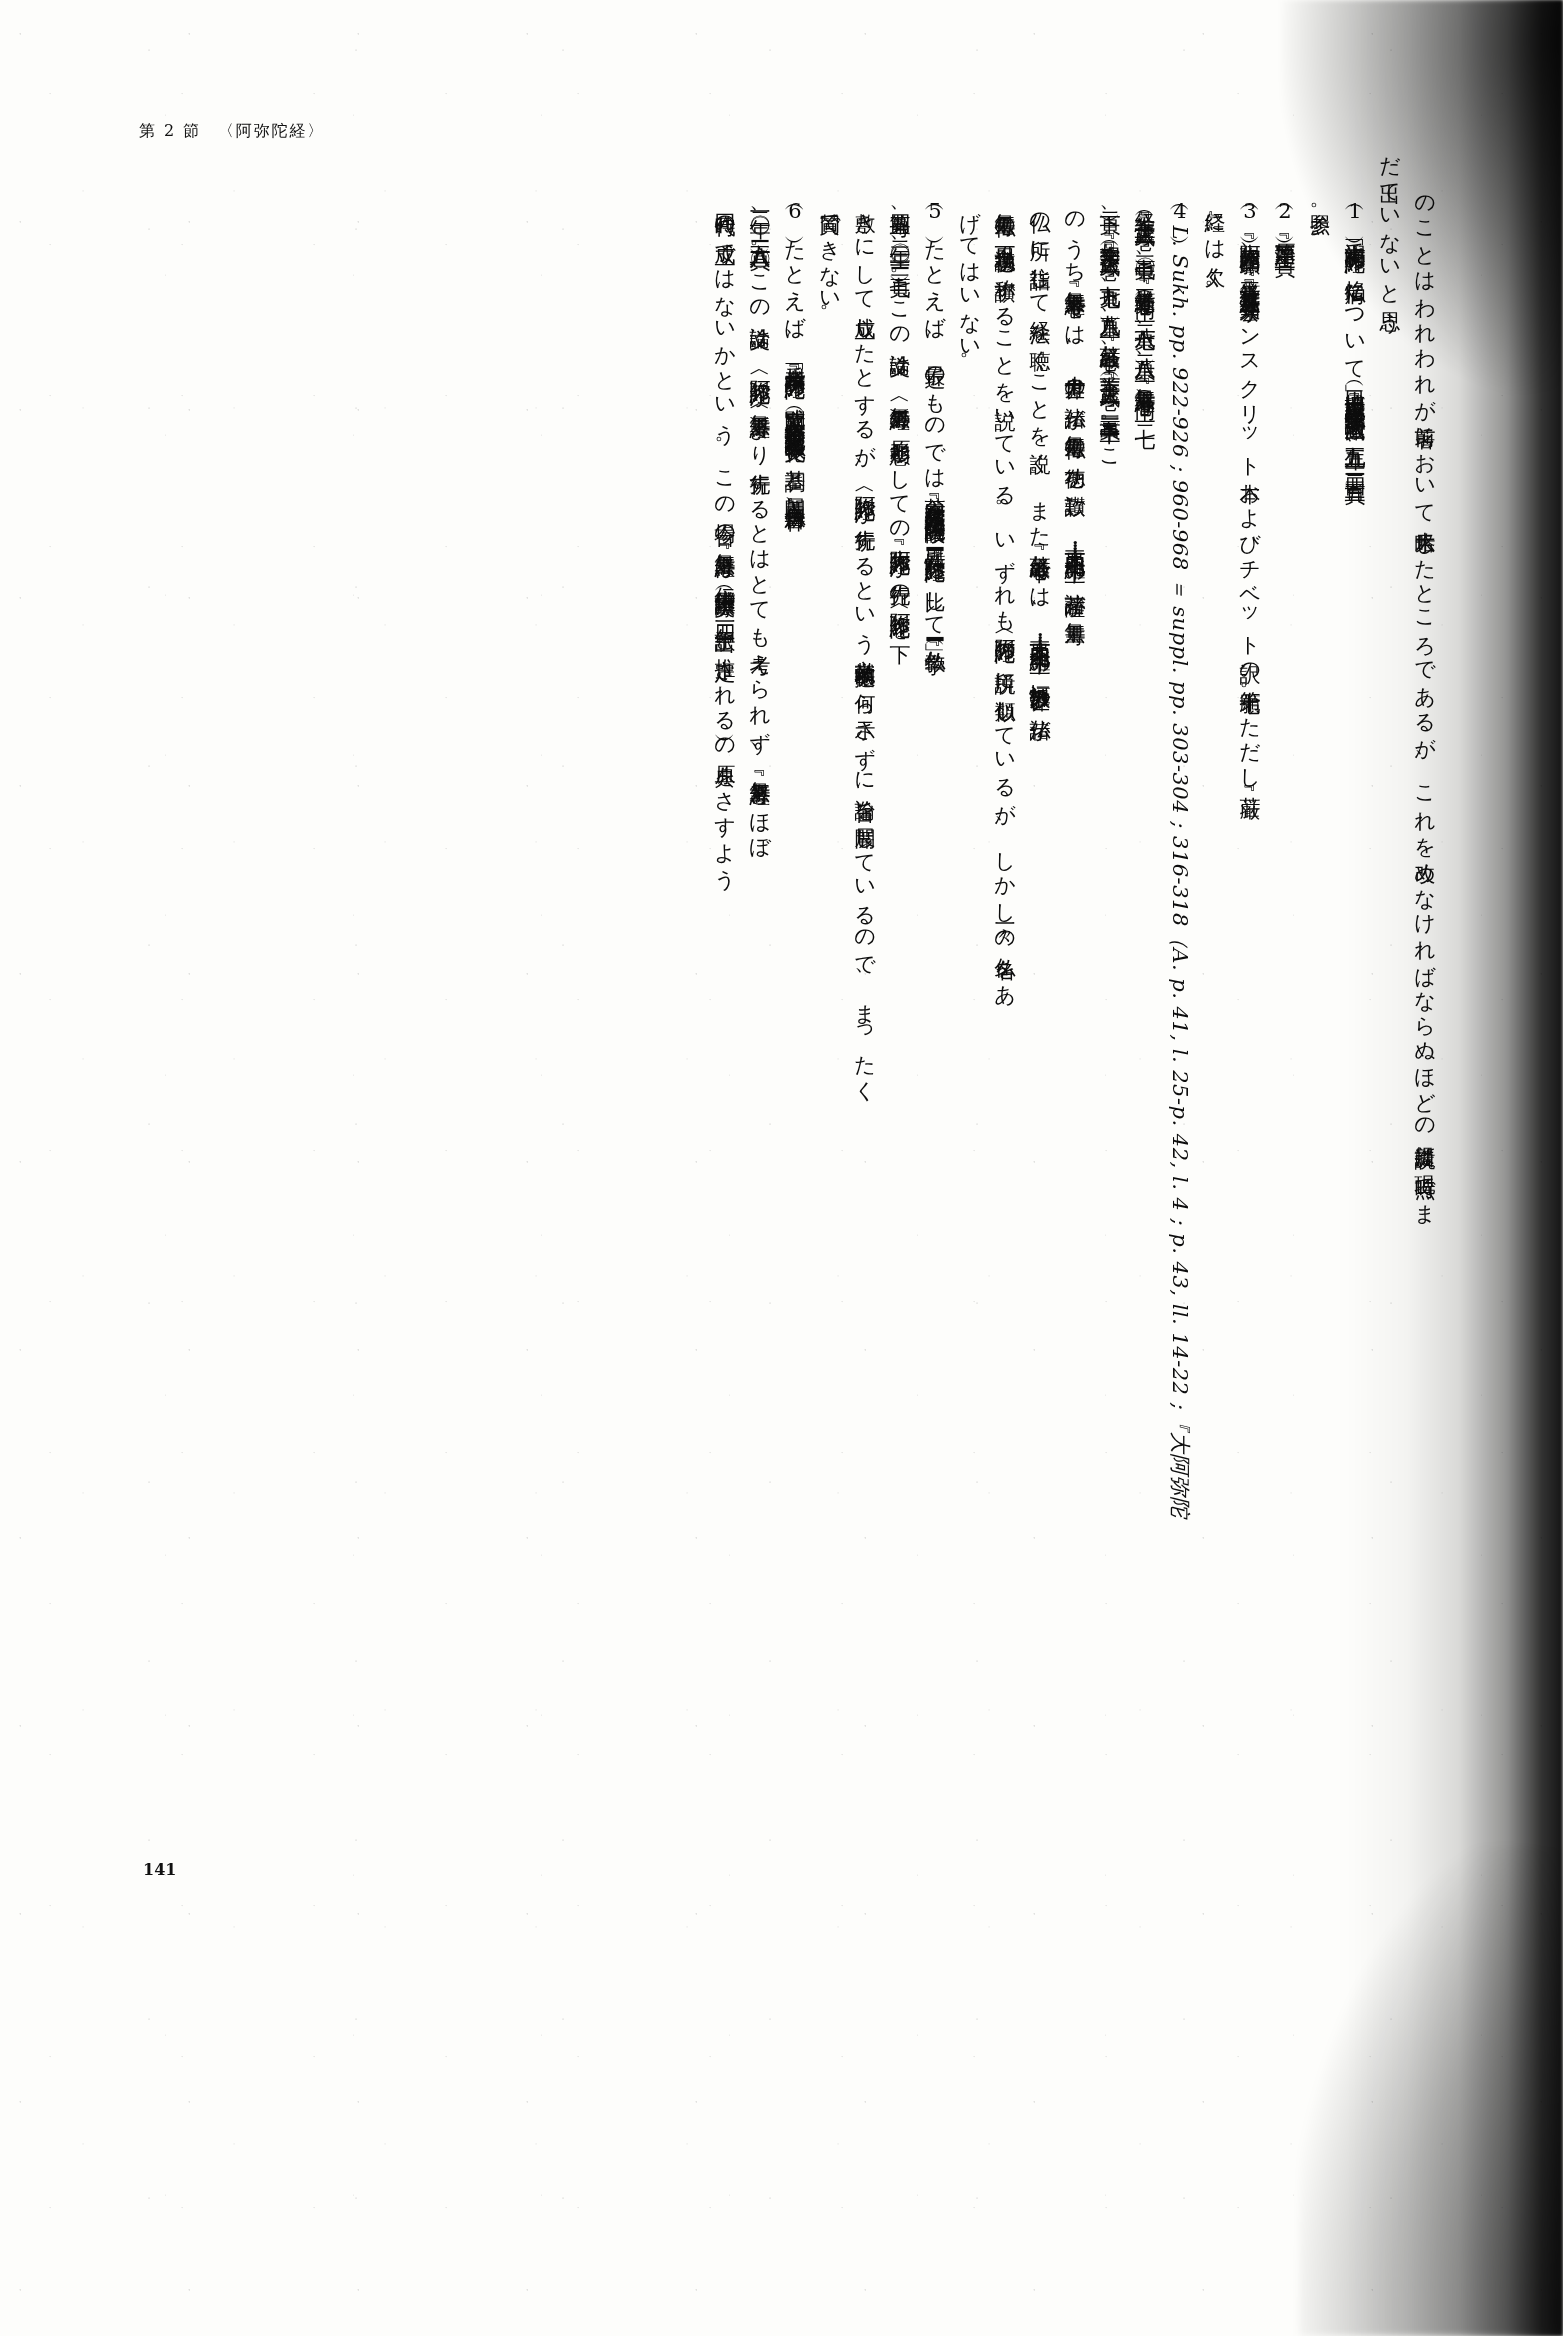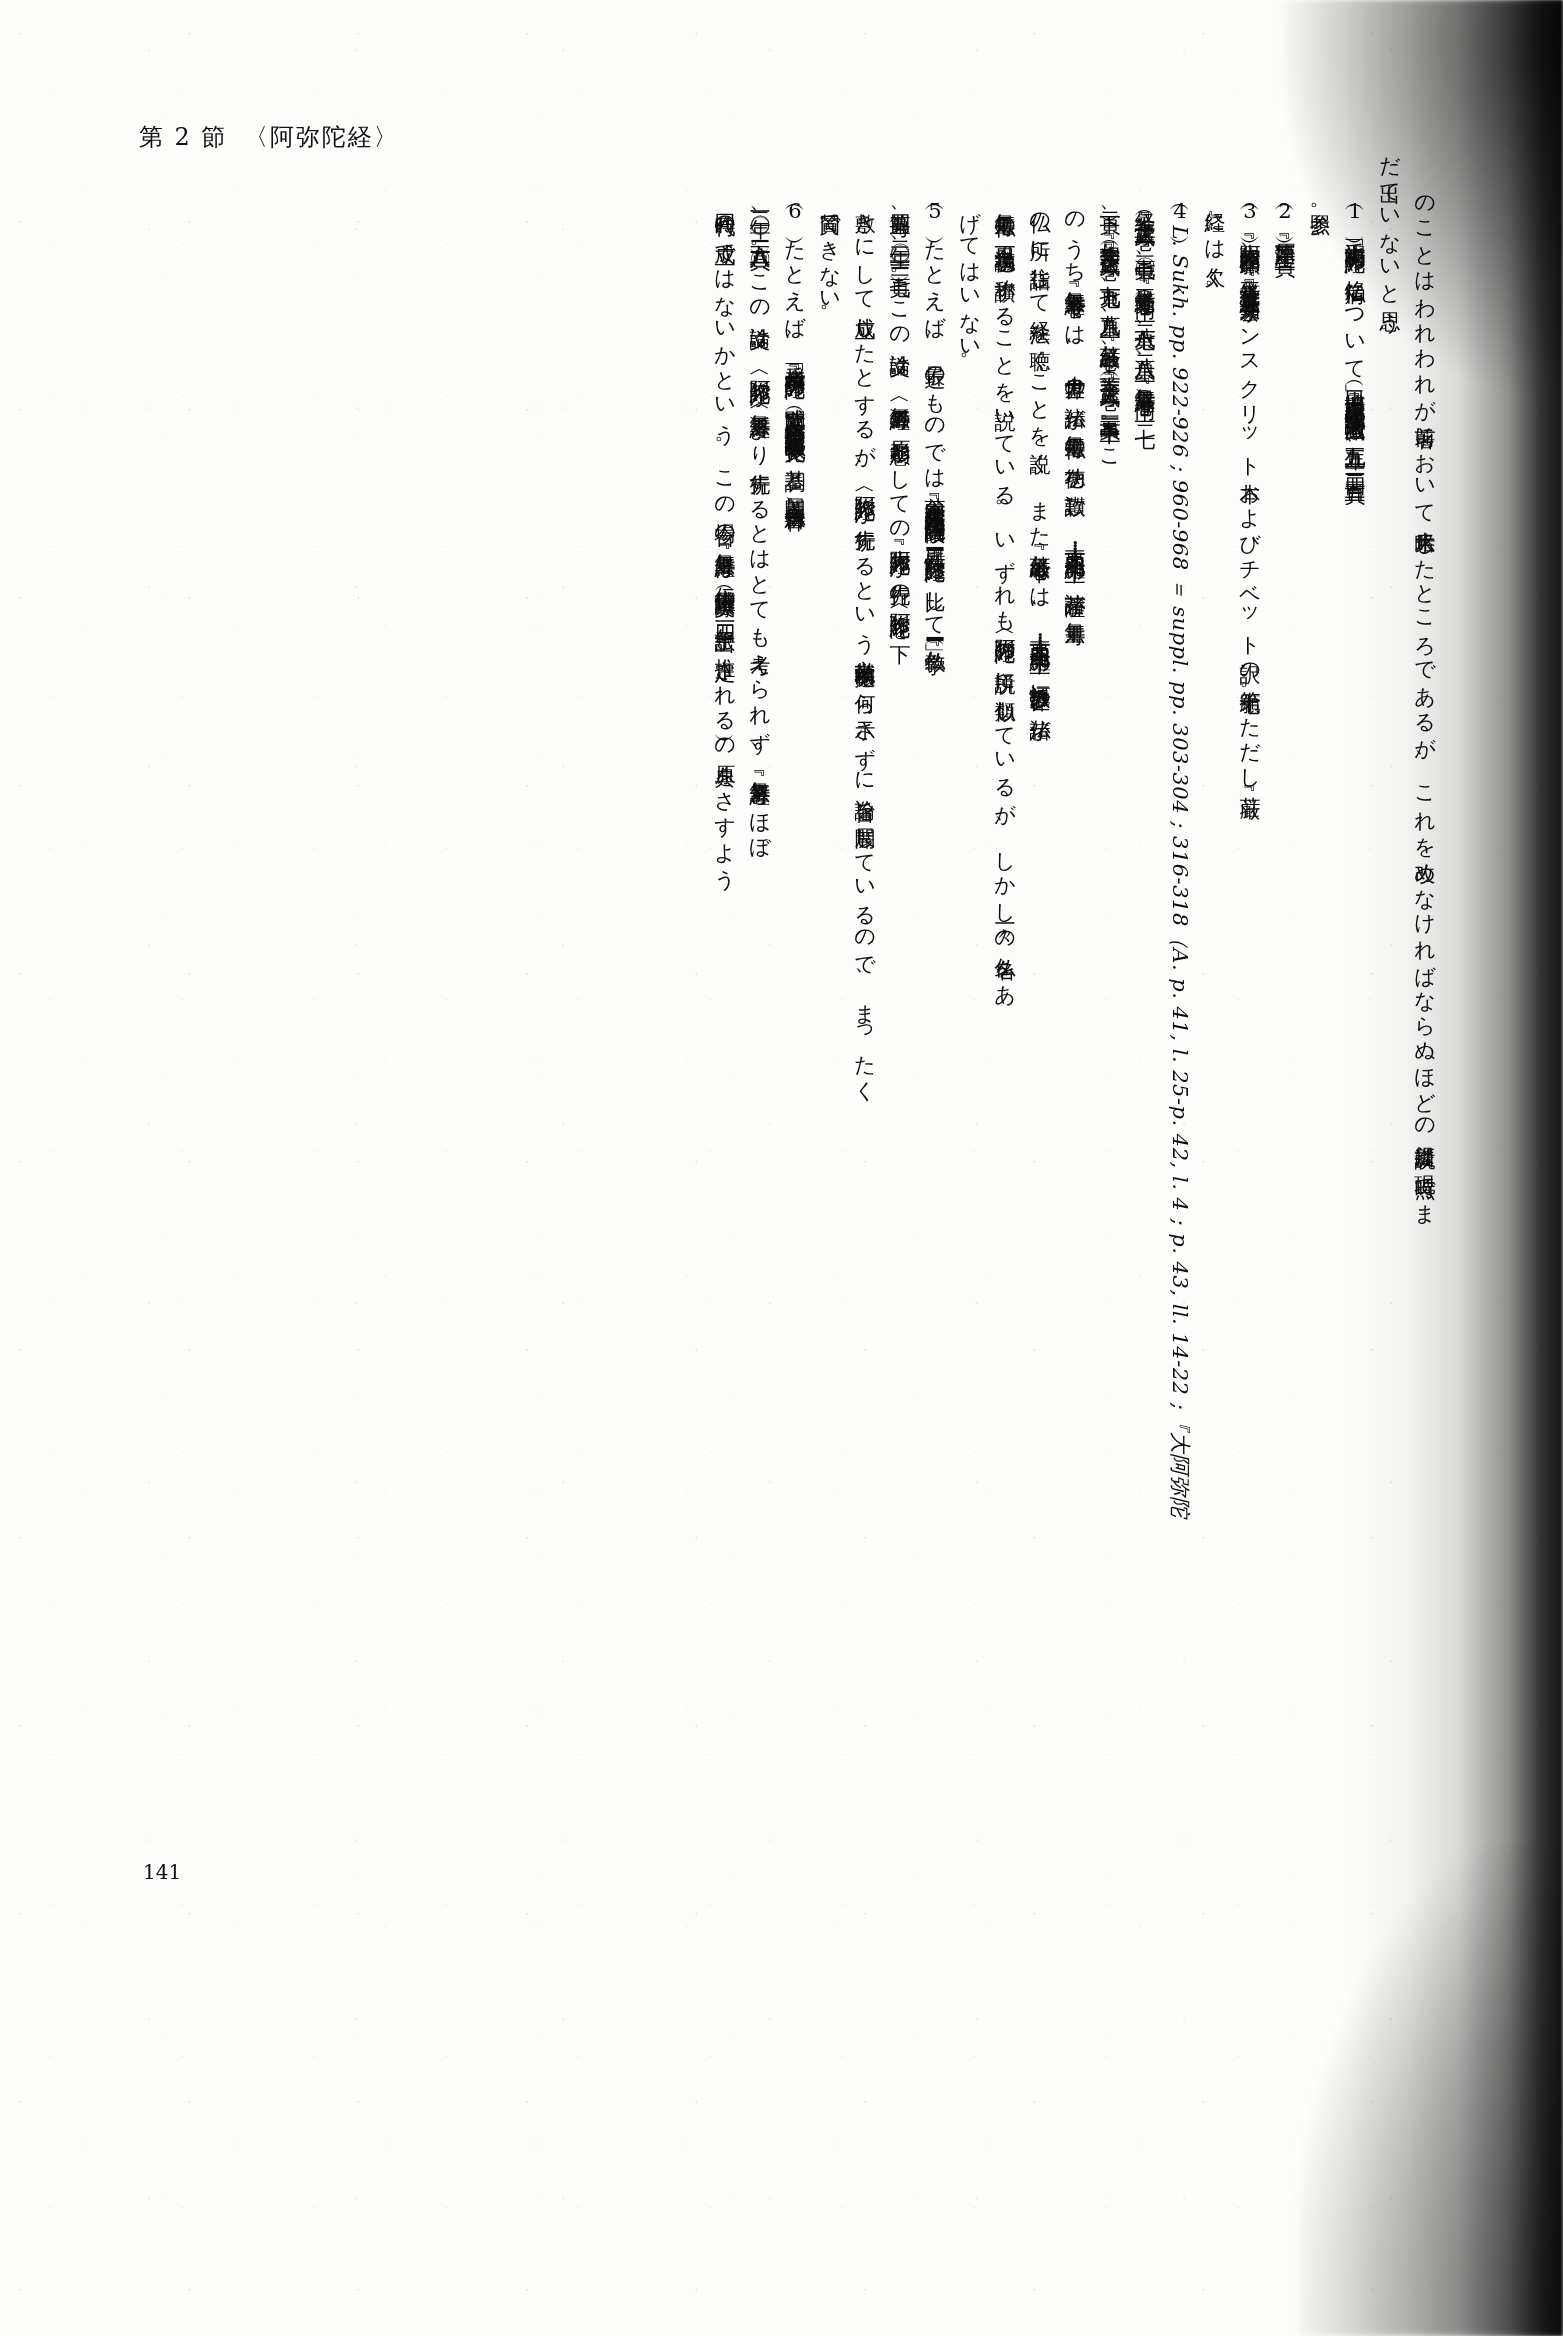--- a/index.html
+++ b/index.html
@@ -76,35 +76,36 @@
         rgba(0,0,0,0.0) 75%);
     mix-blend-mode: multiply;
     filter: blur(3.8px);
   }
 
   
   .running-head {
     position: absolute;
     top: 121px;
     left: 139px;
-    font-size: 24px;
+    font-size: 16px;
     letter-spacing: 1.9px;
     color: #111;
     white-space: nowrap;
   }
   .running-head .sep { display: inline-block; width: 17px; }
 
   
   .folio {
     position: absolute;
     left: 143px;
     top: 1860px;
-    font-size: 20px;
+    font-size: 16px;
     color: #111;
     font-family: "DejaVu Serif", "Liberation Serif", serif;
+    font-weight: bold;
   }
 
   
   .vtext-area {
     position: absolute;
     top: 141px;
     left: 132px;
     right: 121px;
     height: 1676px;
     display: flex;

